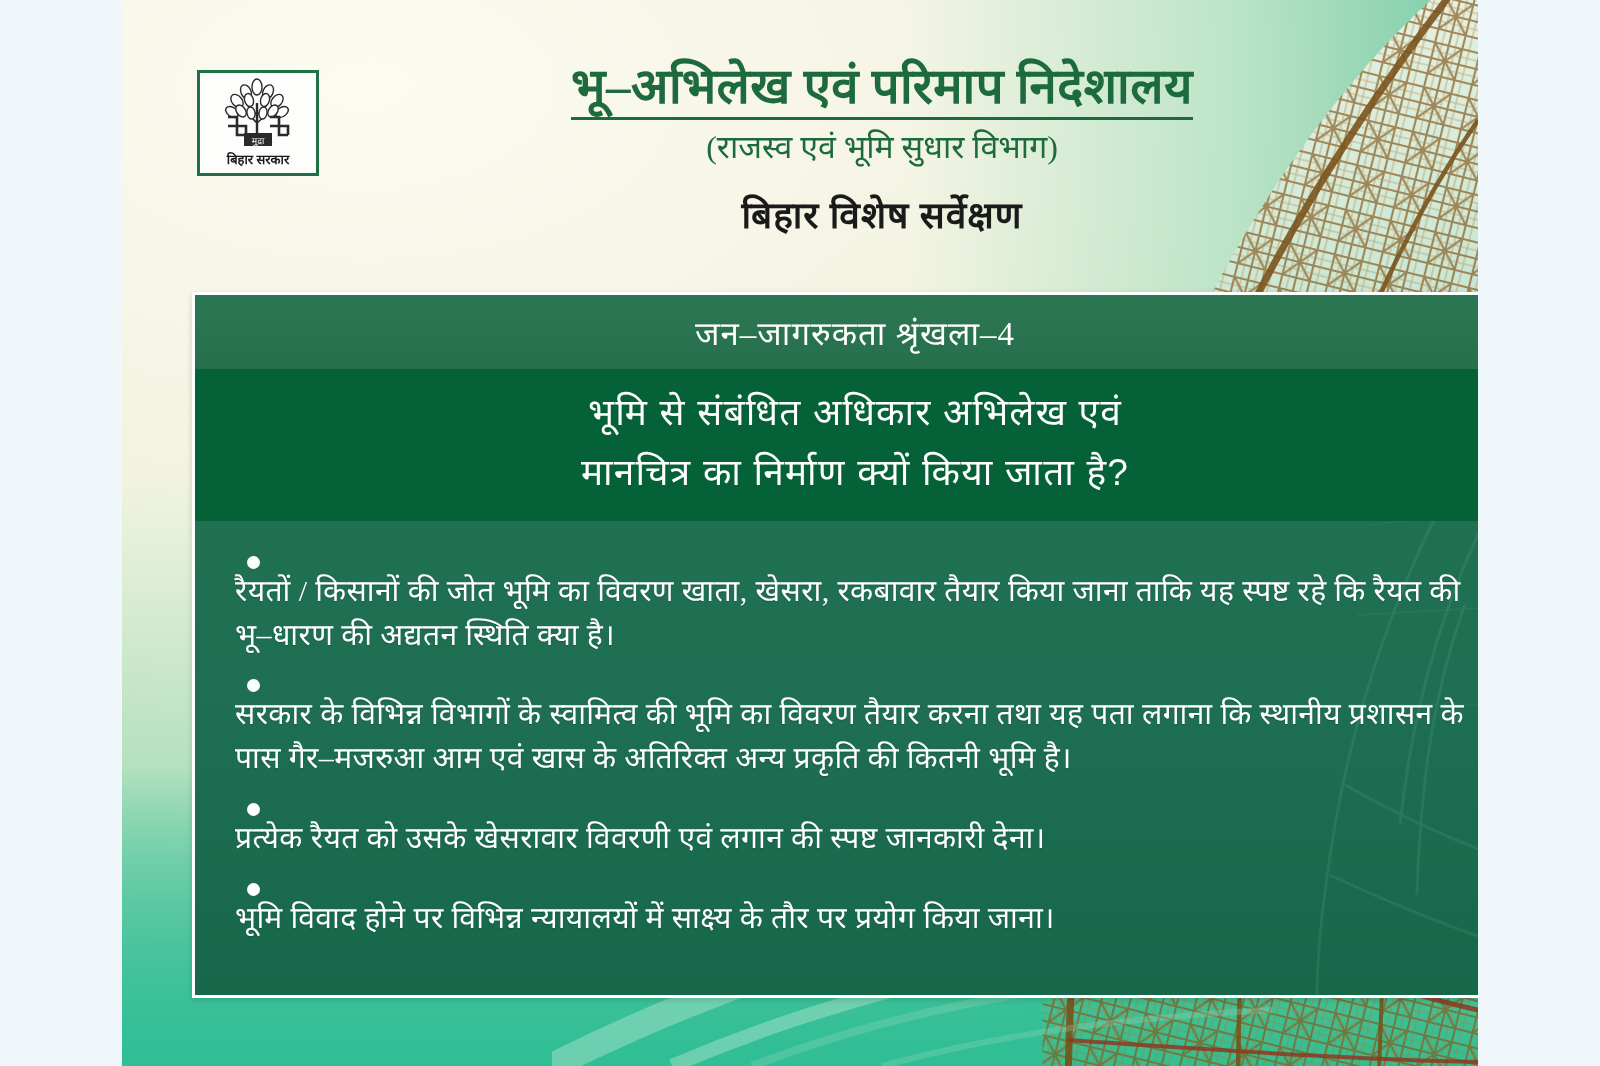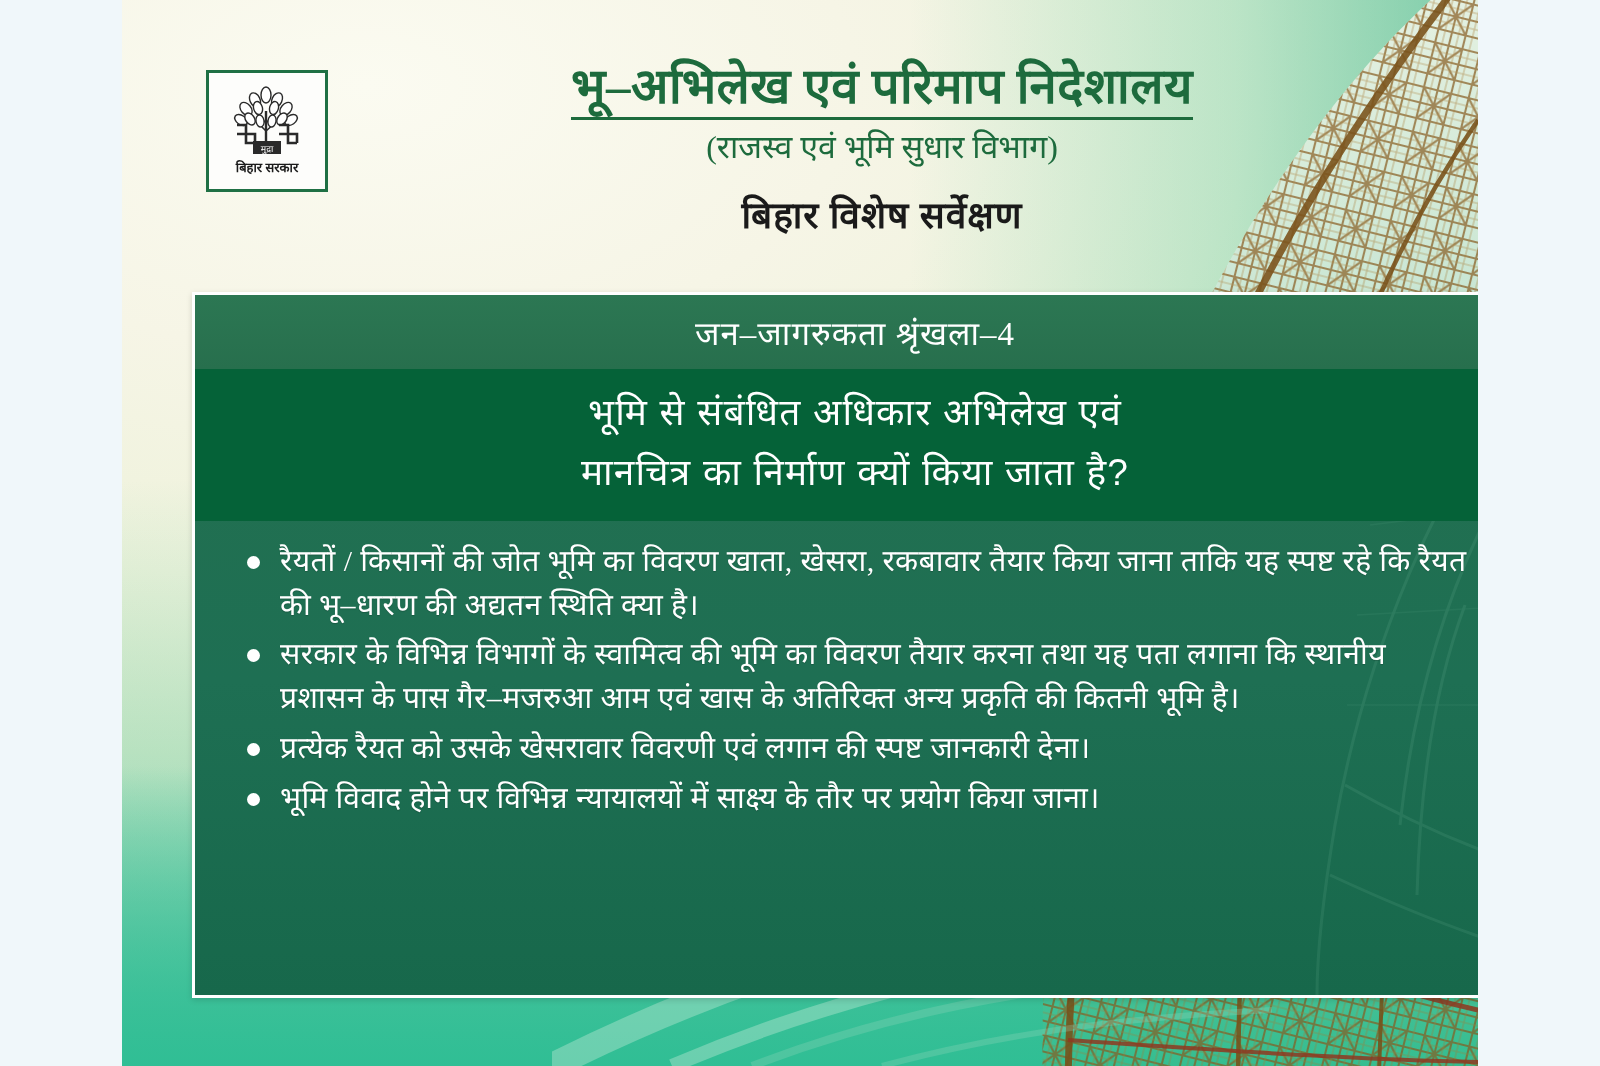--- a/index.html
+++ b/index.html
@@ -39,21 +39,21 @@
   .leaf-bottom svg{display:block;width:100%;height:100%;}
 
   
   .crop{position:absolute;width:26px;height:22px;border:2px solid rgba(120,125,125,.45);}
   .crop.tl{left:-12px;top:-14px;border-right:none;border-bottom:none;}
   .crop.bl{left:-12px;bottom:-14px;border-right:none;border-top:none;}
 
   
   .header{position:absolute;left:0;top:0;width:100%;height:280px;}
   .emblem{
-    position:absolute;left:84px;top:70px;width:122px;height:122px;
+    position:absolute;left:75px;top:70px;width:122px;height:106px;
     background:#fdfdfb;border:3px solid #1f7044;box-sizing:border-box;
     display:flex;align-items:center;justify-content:center;
   }
   .emblem svg{display:block;}
   .titles{position:absolute;left:230px;top:60px;width:1060px;text-align:center;}
   .org-title{
     font-family:"Liberation Serif", serif;
     font-size:49px;font-weight:bold;color:#1d6b3d;letter-spacing:.5px;
     line-height:1.12;display:inline-block;border-bottom:3px solid #1d6b3d;padding-bottom:2px;
   }
@@ -87,21 +87,21 @@
     position:relative;z-index:2;
     background:#056238;padding:14px 40px 18px;
     text-align:center;
   }
   .question-band .q{
     font-family:Liberation Sans, sans-serif;
     font-size:37px;color:#ffffff;line-height:1.62;letter-spacing:1.2px;font-weight:normal;
   }
   .bullets{position:relative;z-index:2;padding:18px 46px 0 40px;}
   .bullet{
-    display:flex;align-items:flex-start;margin-bottom:6px;
+    display:flex;align-items:flex-start;margin-bottom:6px;flex-direction:column;
   }
   .dot{
     flex:0 0 auto;width:13px;height:13px;border-radius:50%;background:#ffffff;
     margin:17px 20px 0 12px;
   }
   .btxt{
     font-family:"Liberation Serif", serif;
     font-size:30px;color:#ffffff;line-height:1.46;letter-spacing:.4px;
     text-shadow:0 1px 1px rgba(0,0,0,.18);
   }

